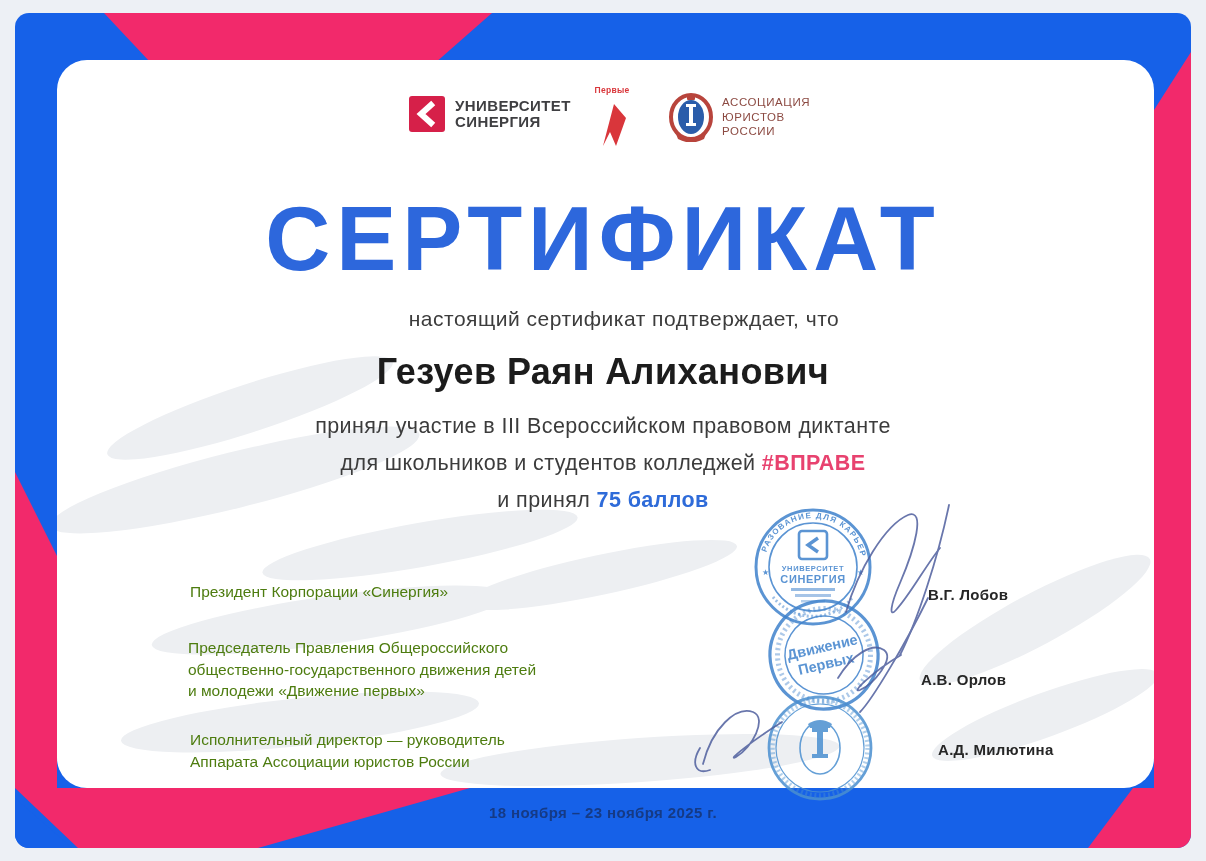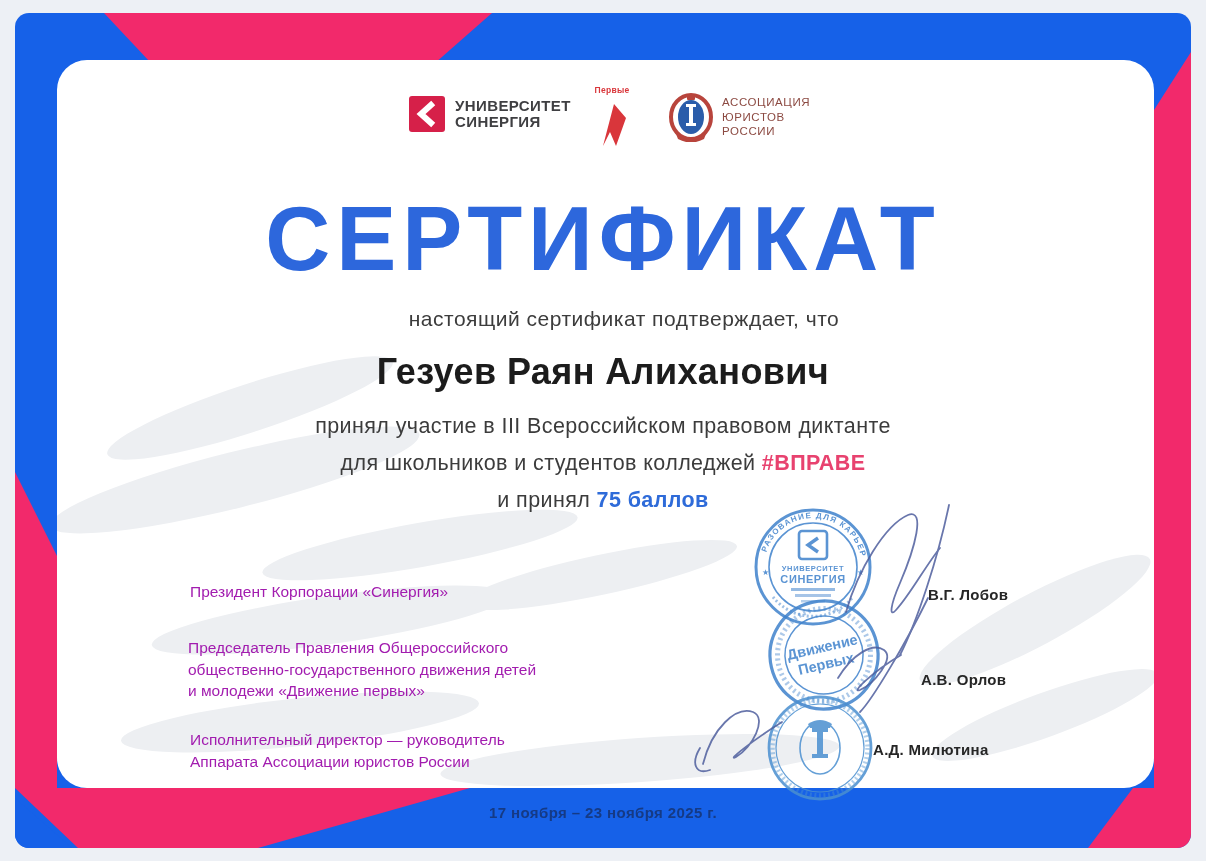--- a/index.html
+++ b/index.html
@@ -26,28 +26,28 @@
   .cert-subtitle{position:absolute;left:0;right:0;top:307px;text-align:center;
     font-size:21px;color:#3c3c3c;letter-spacing:.5px;margin-left:42px;}
   .cert-name{position:absolute;left:0;right:0;top:351px;text-align:center;
     font-size:36px;font-weight:700;color:#1c1c1c;letter-spacing:.4px;}
   .cert-body{position:absolute;left:0;right:0;top:408px;text-align:center;
     font-size:21.5px;color:#3c3c3c;line-height:37px;letter-spacing:.4px;}
   .hashtag{font-weight:700;color:#e8426f;}
   .score{font-weight:700;color:#2e6bd9;}
 
   
-  .sig-title{position:absolute;width:355px;font-size:15.5px;line-height:1.4;color:#a21caf;}
+  .sig-title{position:absolute;width:355px;font-size:15.5px;line-height:1.4;color:#4d7c0f;}
   .sig-title.t1{left:190px;top:581px;}
   .sig-title.t2{left:188px;top:637px;}
   .sig-title.t3{left:190px;top:729px;}
   .sig-name{position:absolute;font-size:15px;font-weight:700;color:#262626;letter-spacing:.3px;}
   .sig-name.n1{left:928px;top:586px;}
   .sig-name.n2{left:921px;top:671px;}
-  .sig-name.n3{left:873px;top:741px;}
+  .sig-name.n3{left:938px;top:741px;}
 
   
   .date-band{position:absolute;left:0;right:0;top:804px;text-align:center;
     font-size:15px;font-weight:700;color:#153a85;letter-spacing:.4px;}
 </style>
 </head>
 <body>
 
 <div class="stage">
 
@@ -189,15 +189,15 @@
     </g>
   </svg>
 
   <div class="sig-title t1">Президент Корпорации «Синергия»</div>
   <div class="sig-title t2">Председатель Правления Общероссийского общественно-государственного движения детей и молодежи «Движение первых»</div>
   <div class="sig-title t3">Исполнительный директор — руководитель Аппарата Ассоциации юристов России</div>
   <div class="sig-name n1">В.Г. Лобов</div>
   <div class="sig-name n2">А.В. Орлов</div>
   <div class="sig-name n3">А.Д. Милютина</div>
 
-  <div class="date-band">17 ноября – 23 ноября 2025 г.</div>
+  <div class="date-band">18 ноября – 23 ноября 2025 г.</div>
 
 </div>
 
 </body></html>

